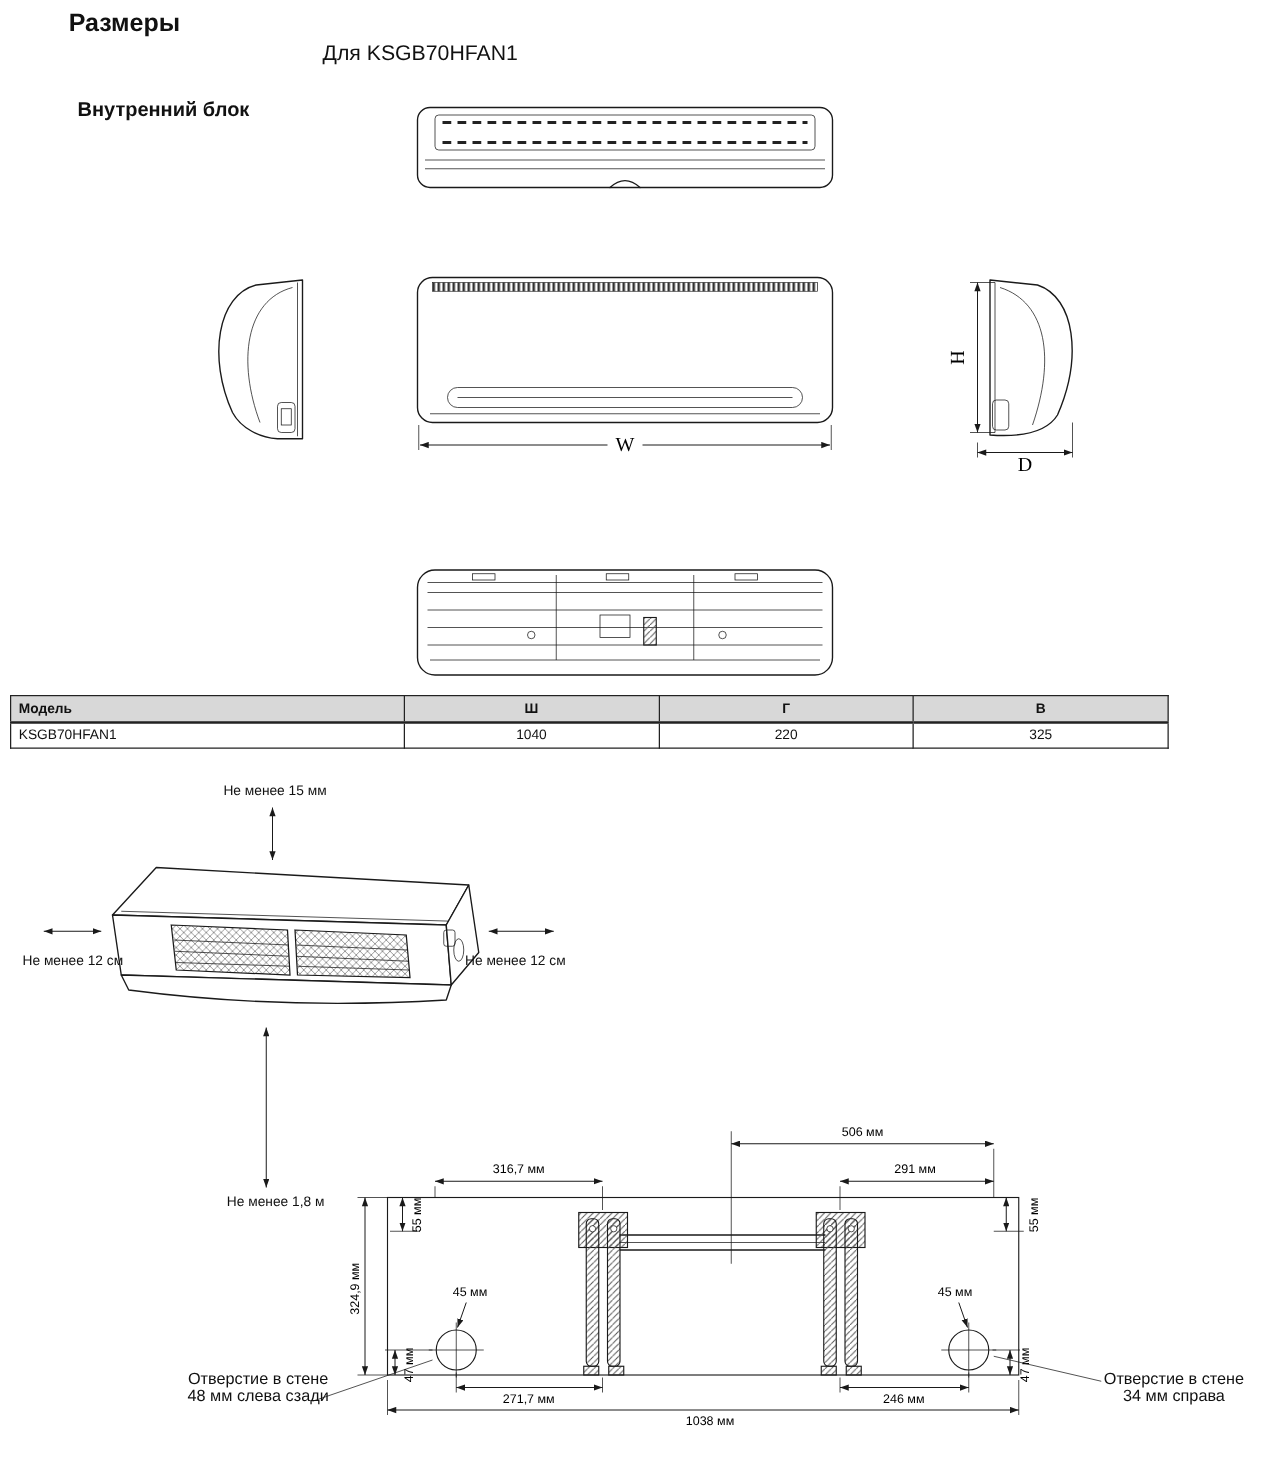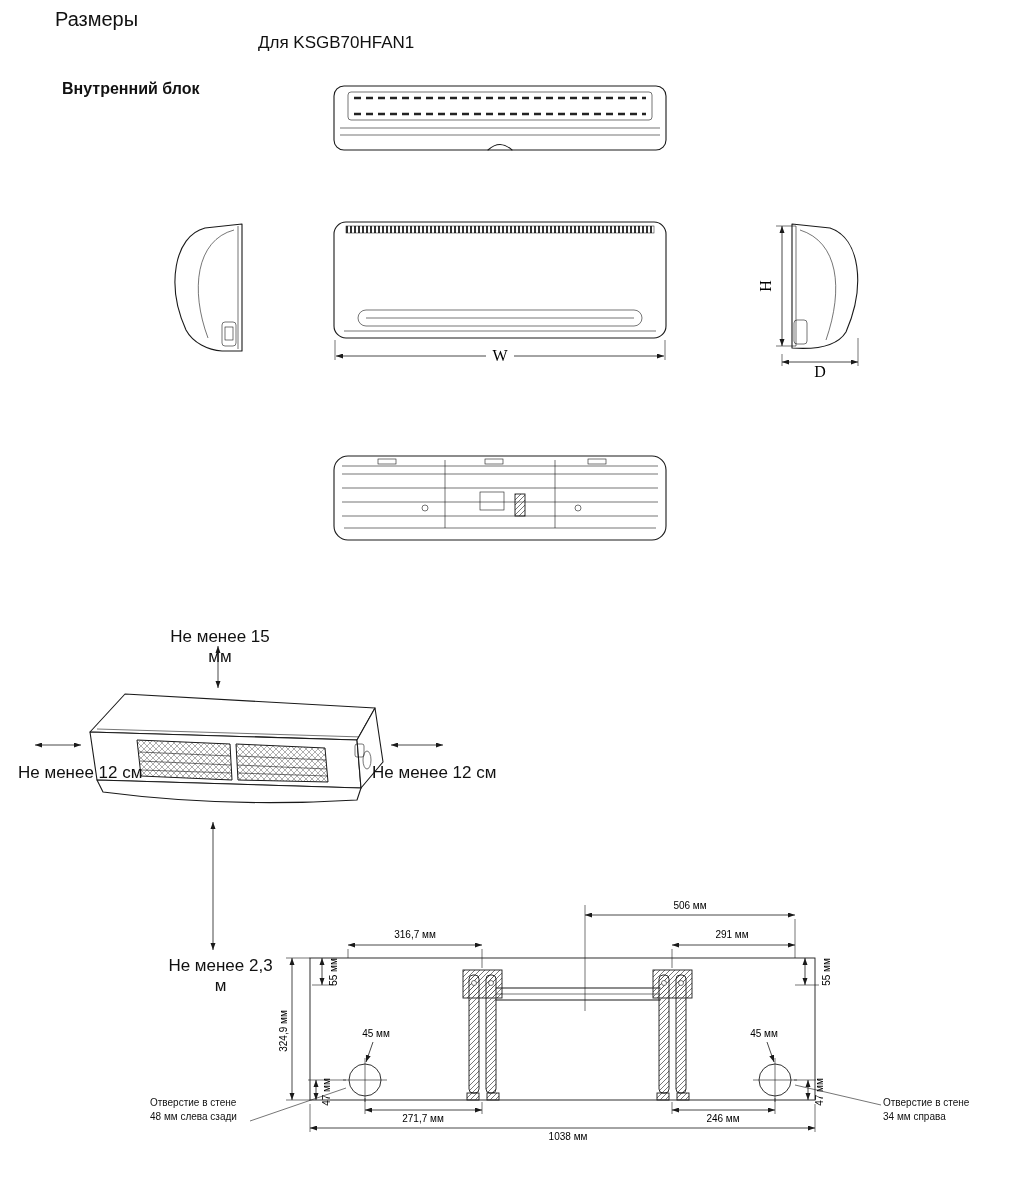--- a/index.html
+++ b/index.html
@@ -1,19 +1,19 @@
 <!DOCTYPE html>
 <html><head>
 <meta charset="utf-8">
 <style>
   * { margin:0; padding:0; box-sizing:border-box; }
   html,body { background:#fff; }
   .page { position:relative; width:1030px; height:1180px; background:#fff;
           font-family:"Liberation Sans", sans-serif; color:#111; overflow:hidden; }
-  .title    { position:absolute; left:55px;  top:8px;  font-size:20px; font-weight:normal; }
+  .title    { position:absolute; left:55px;  top:8px;  font-size:20px; font-weight:bold; }
   .subtitle { position:absolute; left:258px; top:33px; font-size:17px; }
   .section  { position:absolute; left:62px;  top:80px; font-size:16px; font-weight:bold; }
 
   svg { position:absolute; overflow:visible; }
   svg text { font-family:"Liberation Sans", sans-serif; }
 
   .ln      { fill:none; stroke:#1a1a1a; stroke-width:1.1; stroke-linejoin:round; stroke-linecap:round; }
   .fw      { fill:#fff; stroke:#1a1a1a; stroke-width:1.1; stroke-linejoin:round; }
   .fwthin  { fill:#fff; stroke:#1a1a1a; stroke-width:0.6; }
   .thin    { fill:none; stroke:#1a1a1a; stroke-width:0.6; }
@@ -21,23 +21,23 @@
   .ext2    { fill:none; stroke:#1a1a1a; stroke-width:0.9; }
   .dim     { fill:none; stroke:#1a1a1a; stroke-width:0.8; marker-start:url(#as); marker-end:url(#ae); }
   .lead    { fill:none; stroke:#1a1a1a; stroke-width:0.8; marker-end:url(#ae); }
   .dash    { fill:none; stroke:#222; stroke-width:2.5; stroke-dasharray:7 5; }
   .dimtxt  { font-size:10px; fill:#000; }
   .serif   { font-family:"Liberation Serif", serif; font-size:16px; fill:#000; }
   .xhatched{ fill:url(#xh); stroke:#1a1a1a; stroke-width:1; }
   .hatched { fill:url(#bh); stroke:#1a1a1a; stroke-width:0.9; }
   .banded  { fill:url(#vs); stroke:#1a1a1a; stroke-width:0.5; }
 
-  .clr-label { position:absolute; font-size:17px; white-space:nowrap; }
+  .clr-label { position:absolute; font-size:11px; white-space:nowrap; }
   .clr-label.c { white-space:normal; }
-  .note { position:absolute; font-size:10px; line-height:14px; white-space:nowrap; }
+  .note { position:absolute; font-size:13px; line-height:14px; white-space:nowrap;text-align:center; }
 
   table.dims { position:absolute; left:8px; top:556px; width:927px; border-collapse:collapse;
                table-layout:fixed; font-size:11px; }
   table.dims th, table.dims td { border:1px solid #222; padding:3px 6px; height:21px; }
   table.dims th { background:#d8d8d8; font-weight:bold; text-align:center; border-bottom-width:2px; }
   table.dims th:first-child { text-align:left; }
   table.dims td { text-align:center; }
   table.dims td:first-child { text-align:left; }
 </style>
 </head>
@@ -127,20 +127,44 @@
     <line x1="225" y1="10" x2="225" y2="78" class="thin"></line>
     <rect x="48" y="9" width="18" height="5" class="thin"></rect>
     <rect x="155" y="9" width="18" height="5" class="thin"></rect>
     <rect x="258" y="9" width="18" height="5" class="thin"></rect>
     <rect x="150" y="42" width="24" height="18" class="thin"></rect>
     <rect x="185" y="44" width="10" height="22" class="hatched"></rect>
     <circle cx="95" cy="58" r="3" class="thin"></circle>
     <circle cx="248" cy="58" r="3" class="thin"></circle>
   </svg>
 
+  <table class="dims">
+    <colgroup>
+        <col style="width:34%">
+        <col style="width:22%">
+        <col style="width:22%">
+        <col style="width:22%">
+      </colgroup>
+    <thead>
+      <tr>
+        <th>Модель</th>
+        <th>Ш</th>
+        <th>Г</th>
+        <th>В</th>
+      </tr>
+    </thead>
+    <tbody>
+      <tr>
+        <td>KSGB70HFAN1</td>
+        <td>1040</td>
+        <td>220</td>
+        <td>325</td>
+      </tr>
+    </tbody>
+  </table>
 
   <svg style="left:15px;top:620px" width="445" height="365" viewBox="0 0 445 365">
     <line x1="203" y1="26" x2="203" y2="68" class="dim"></line>
     <line x1="20" y1="125" x2="66" y2="125" class="dim"></line>
     <line x1="376" y1="125" x2="428" y2="125" class="dim"></line>
     <line x1="198" y1="202" x2="198" y2="330" class="dim"></line>
     <g>
       <polygon points="75,112 110,74 360,88 342,120" class="fw"></polygon>
       <line x1="82" y1="109" x2="348" y2="117" class="thin"></line>
       <polygon points="75,112 342,120 346,168 82,160" class="fw"></polygon>
@@ -155,21 +179,21 @@
       <polygon points="342,120 360,88 368,142 346,168" class="fw"></polygon>
       <ellipse cx="352" cy="140" rx="4" ry="9" class="thin"></ellipse>
       <rect x="340" y="124" width="9" height="13" rx="2" class="thin"></rect>
       <path d="M82 160 L346 168 L342 180 Q210 188 88 172 Z" class="fw"></path>
     </g>
   </svg>
 
   <div class="clr-label c" style="left:170px;top:627px;width:100px;text-align:center">Не менее 15 мм</div>
   <div class="clr-label" style="left:18px;top:763px">Не менее 12 см</div>
   <div class="clr-label" style="left:372px;top:763px">Не менее 12 см</div>
-  <div class="clr-label c" style="left:168px;top:956px;width:105px;text-align:center">Не менее 2,3 м</div>
+  <div class="clr-label c" style="left:168px;top:956px;width:105px;text-align:center">Не менее 1,8 м</div>
 
   <svg style="left:140px;top:895px" width="890" height="275" viewBox="0 0 890 275">
     <line x1="445" y1="10" x2="445" y2="116" class="thin"></line>
     <rect x="170" y="63" width="505" height="142" class="ext2"></rect>
 
     <line x1="356" y1="93" x2="520" y2="93" class="ln"></line>
     <line x1="356" y1="99" x2="520" y2="99" class="thin"></line>
     <line x1="356" y1="105" x2="520" y2="105" class="ln"></line>
 
     <g>

